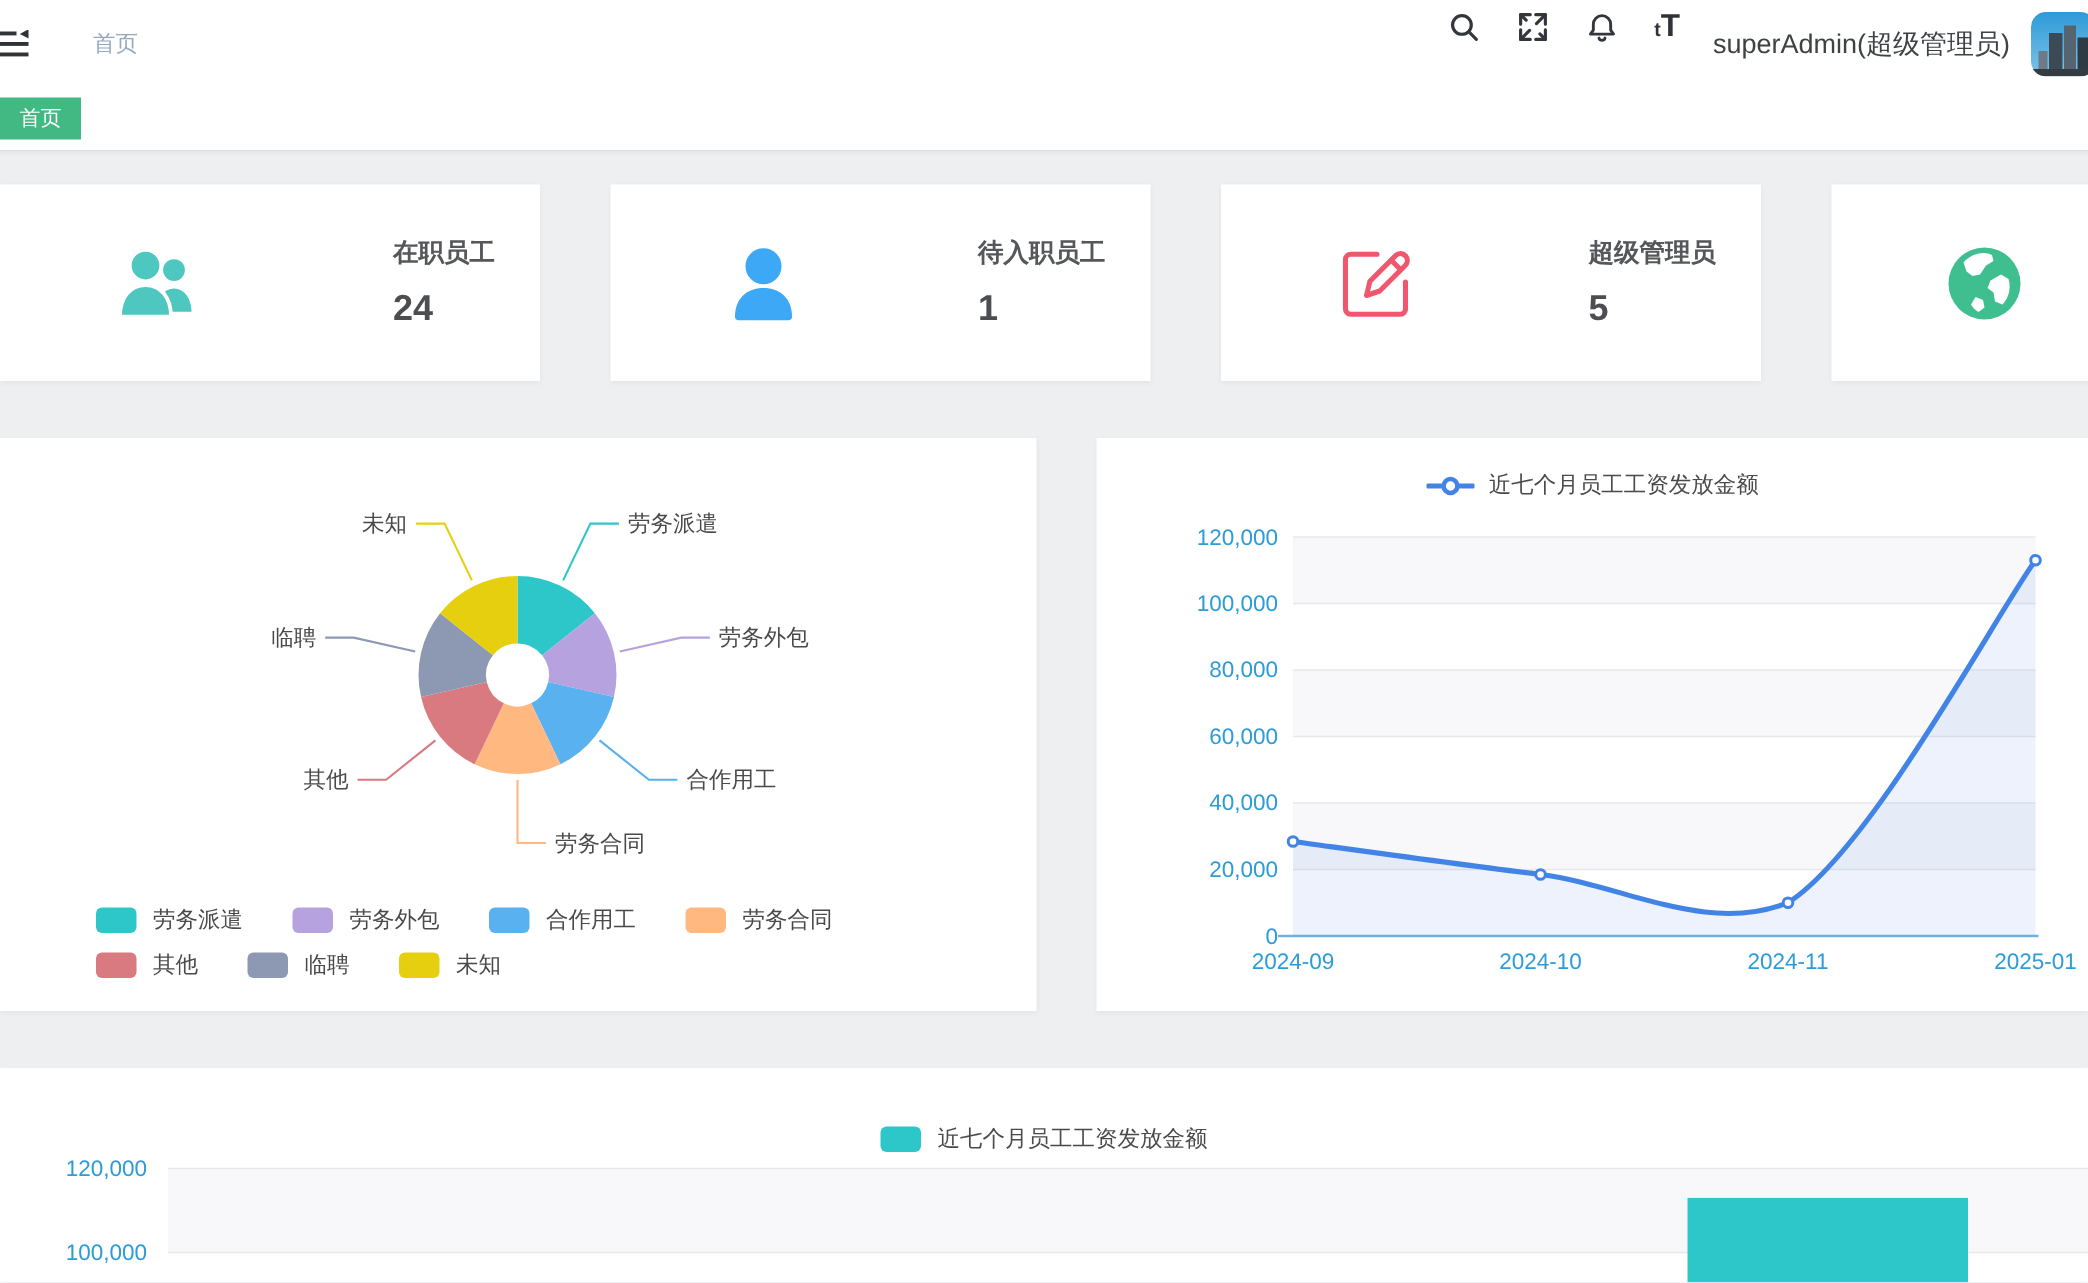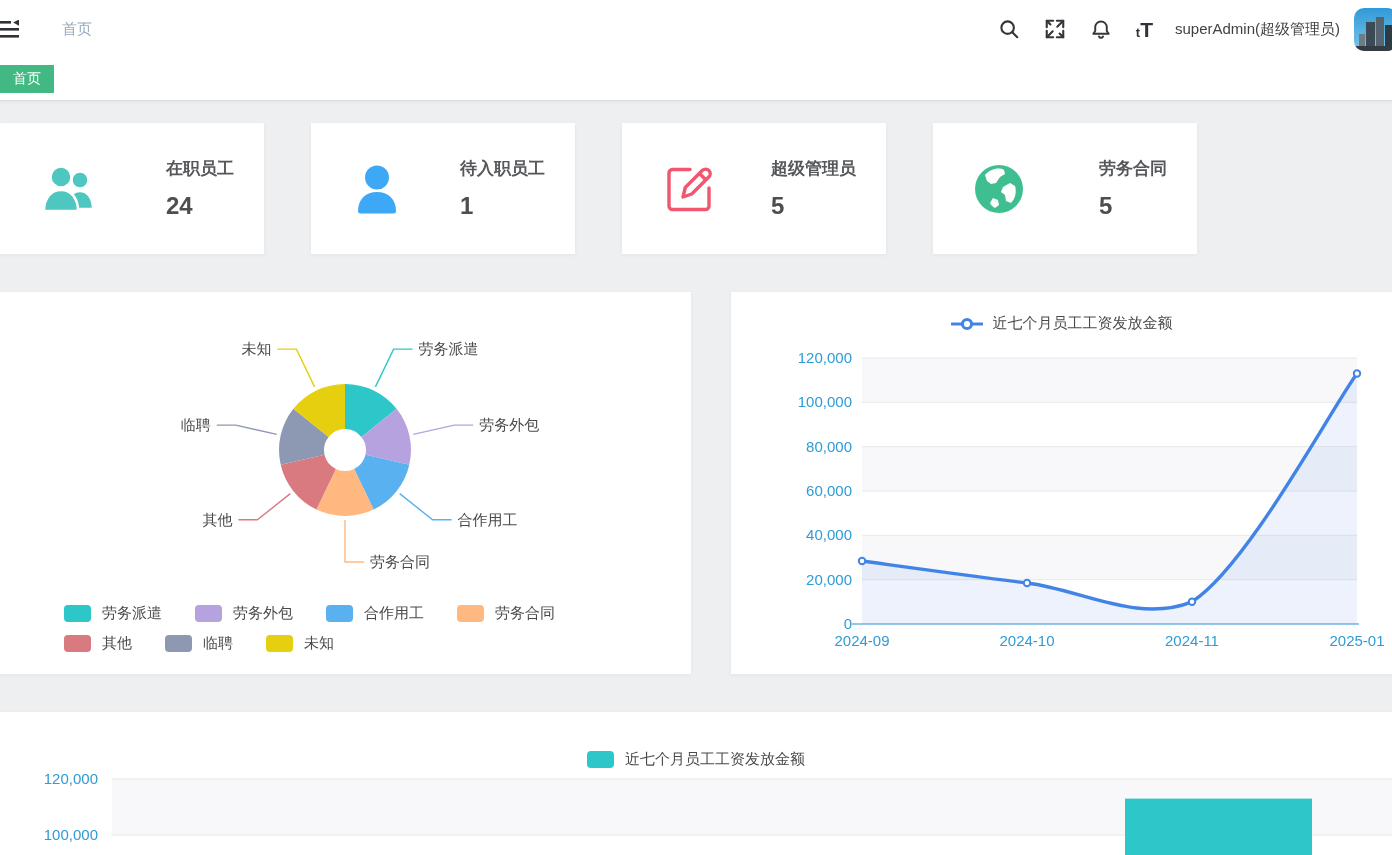--- a/index.html
+++ b/index.html
@@ -10,36 +10,36 @@
   }
   
   .navbar{position:absolute;top:0;left:0;right:0;height:58px;background:#fff;
     display:flex;align-items:center;z-index:5;}
   .fold-btn{background:none;border:none;padding:0;margin:0 0 0 -2px;width:34px;height:36px;
     display:flex;align-items:center;cursor:pointer;}
   .breadcrumb{margin-left:30px;font-size:15px;color:#97a8be;}
   .breadcrumb a{color:#97a8be;text-decoration:none;cursor:pointer;}
   .nav-right{margin-left:auto;display:flex;align-items:center;}
   .tool-btn{background:none;border:none;padding:0 12px;height:44px;display:flex;
-    align-items:center;cursor:pointer;color:#33363b;}
+    cursor:pointer;color:#33363b;}
   .font-icon{font-weight:700;font-size:21px;color:#2f3338;display:inline-block;line-height:1;}
   .font-icon::first-letter{font-size:13px;}
-  .username{font-size:15px;color:#3f4245;margin:0 14px 0 10px;cursor:pointer;}
+  .username{font-size:18px;color:#3f4245;margin:0 14px 0 10px;cursor:pointer;}
   .avatar{width:43px;height:43px;border-radius:10px;overflow:hidden;margin-right:-5px;
     cursor:pointer;flex:none;}
   
   .tags-bar{position:absolute;top:58px;left:0;right:0;height:42px;background:#fff;
     border-bottom:1px solid #d8dce3;display:flex;align-items:center;z-index:4;
     box-shadow:0 1px 3px rgba(0,0,0,.05);}
   .tag{height:28px;display:flex;align-items:center;padding:0 13px;background:#42b983;
     color:#fff;font-size:14px;cursor:pointer;}
   
   .stats-row{position:absolute;top:123px;left:0;width:1800px;display:flex;gap:47px;}
-  .stat-card{width:264px;height:131px;background:#fff;display:flex;align-items:center;
-    box-shadow:0 1px 4px rgba(0,0,0,.05);flex:none;}
+  .stat-card{width:324px;height:131px;background:#fff;display:flex;align-items:center;
+    box-shadow:0 1px 4px rgba(0,0,0,.05);flex:none;padding-left:36px;}
   .stat-icon{margin-left:40px;flex:none;display:flex;}
   .stat-info{margin-left:auto;margin-right:30px;}
   .stat-label{font-size:17px;font-weight:700;color:#55575a;}
   .stat-value{font-size:24px;font-weight:700;color:#4c4e51;margin-top:12px;}
   
   .charts-row{position:absolute;top:292px;left:0;display:flex;gap:40px;}
   .panel{background:#fff;position:relative;box-shadow:0 1px 4px rgba(0,0,0,.05);flex:none;}
   .pie-panel{width:691px;height:382px;}
   .line-panel{width:661px;height:382px;}
   .chart-svg{position:absolute;left:0;top:0;}

